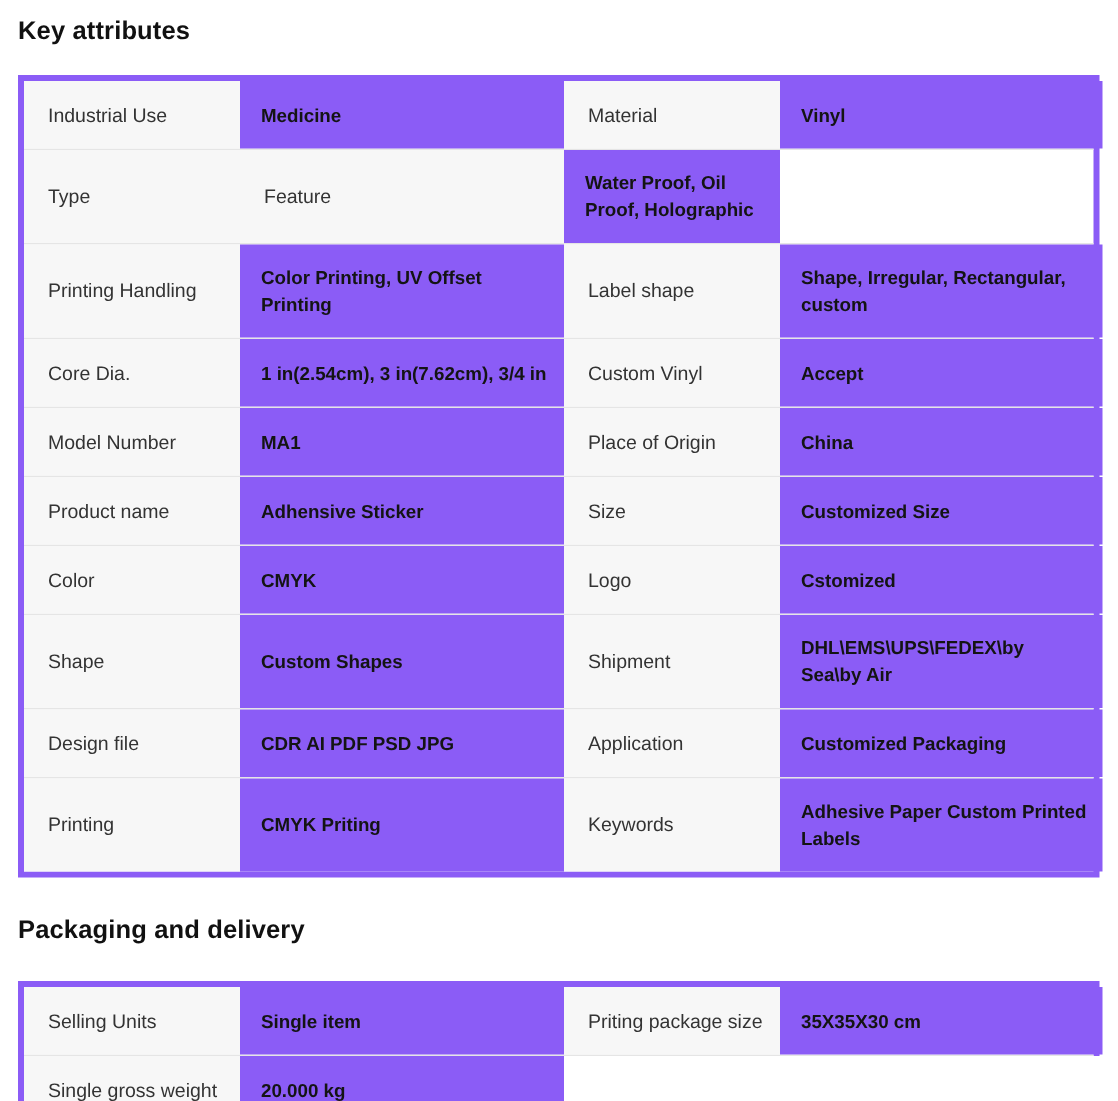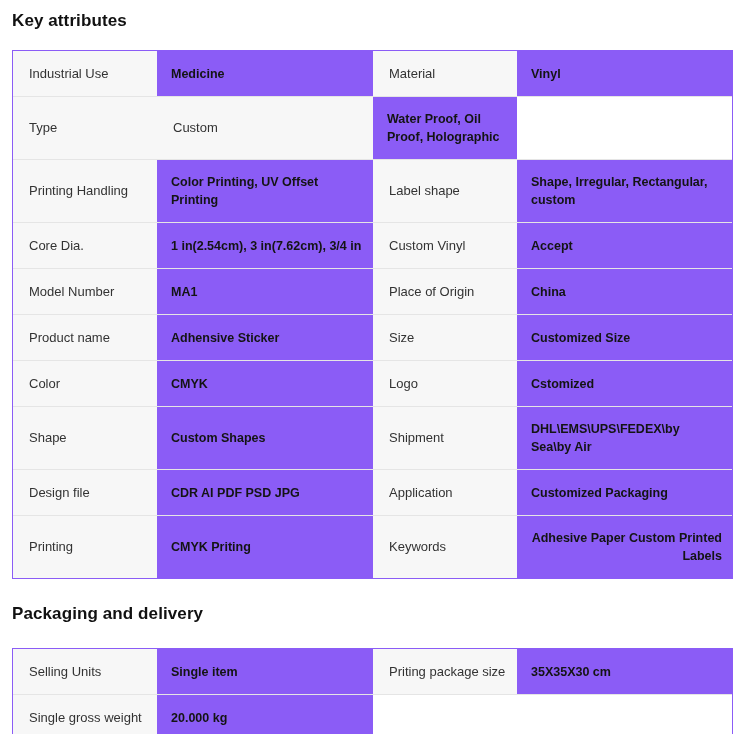--- a/index.html
+++ b/index.html
@@ -15,29 +15,29 @@
   .section-title {
     font-size: 17px;
     font-weight: 700;
     color: #111;
     letter-spacing: 0.1px;
   }
   .section-title.first { padding-top: 11px; margin-bottom: 19px; }
   .section-title.second { margin-top: 25px; margin-bottom: 24px; }
   .attr-table {
     width: 721px;
-    border: 1px solid #8b5cf6;
+    border: 4px solid #8b5cf6;
     background: #ffffff;
   }
   .row {
     display: grid;
     grid-template-columns: 144px 216px 144px 215px;
     border-bottom: 1px solid #e5e5e5;
   }
-  .row:last-child { border-bottom: none; text-align: right; }
+  .row:last-child { border-bottom: none; }
   .cell {
     display: flex;
     align-items: center;
     min-height: 45px;
     padding: 13px 10px 13px 16px;
     line-height: 18px;
   }
   .cell.label {
     background: #f7f7f7;
     font-size: 13px;
@@ -60,21 +60,21 @@
 
 <div class="attr-table">
   <div class="row">
     <div class="cell label">Industrial Use</div>
     <div class="cell value">Medicine</div>
     <div class="cell label">Material</div>
     <div class="cell value">Vinyl</div>
   </div>
   <div class="row">
     <div class="cell label">Type</div>
-    <div class="cell label">Custom</div>
+    <div class="cell label">Feature</div>
     <div class="cell value">Water Proof, Oil Proof, Holographic</div>
   </div>
   <div class="row">
     <div class="cell label">Printing Handling</div>
     <div class="cell value">Color Printing, UV Offset Printing</div>
     <div class="cell label">Label shape</div>
     <div class="cell value">Shape, Irregular, Rectangular, custom</div>
   </div>
   <div class="row">
     <div class="cell label">Core Dia.</div>

